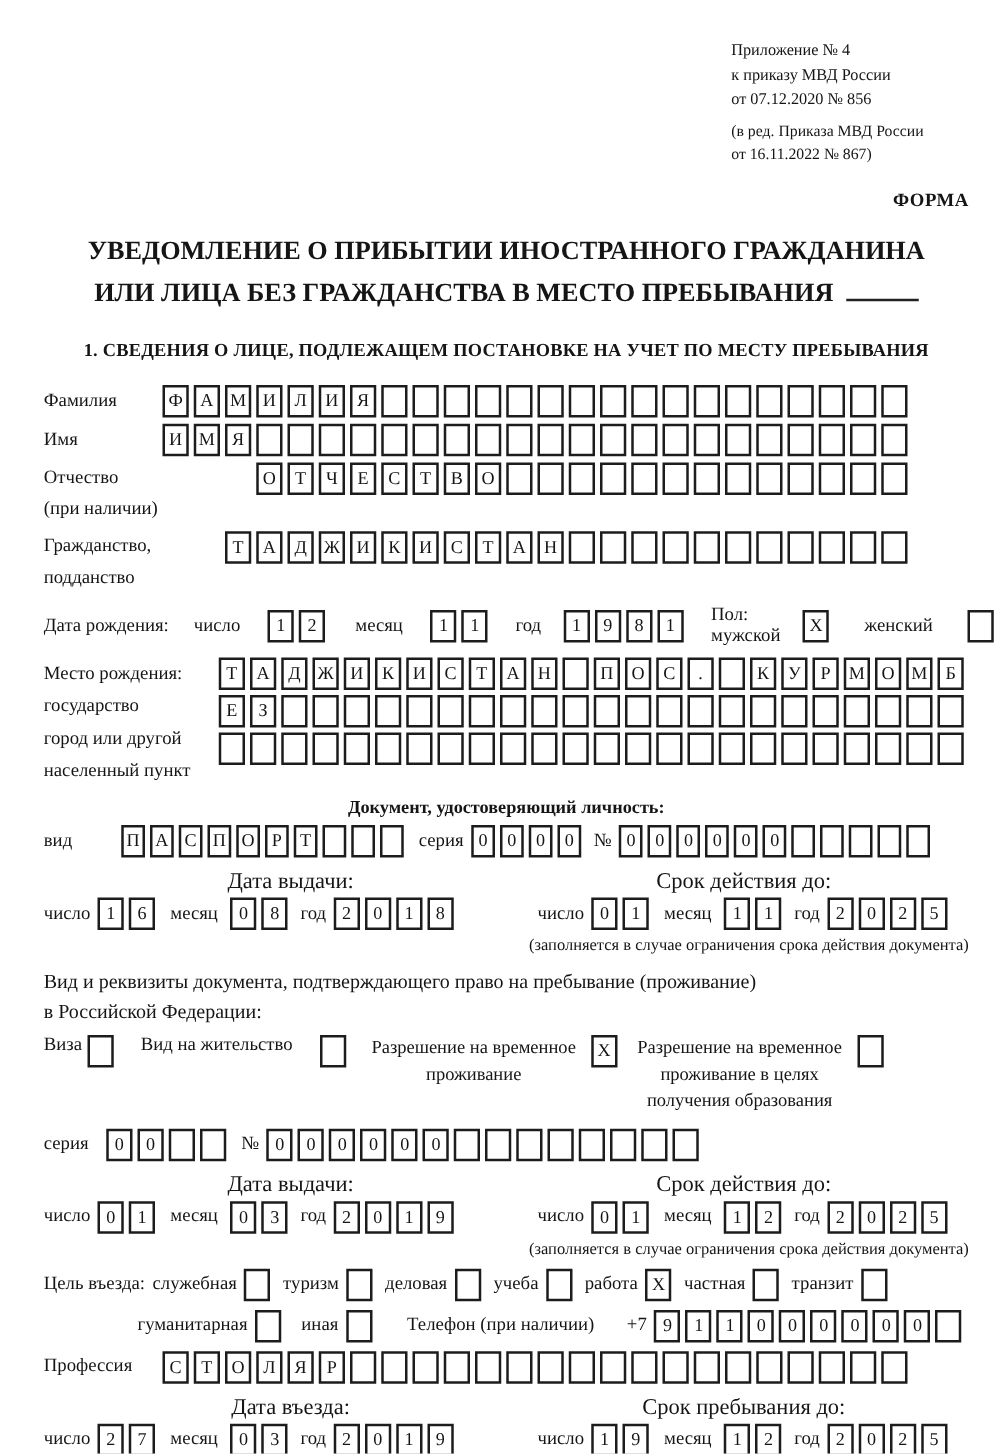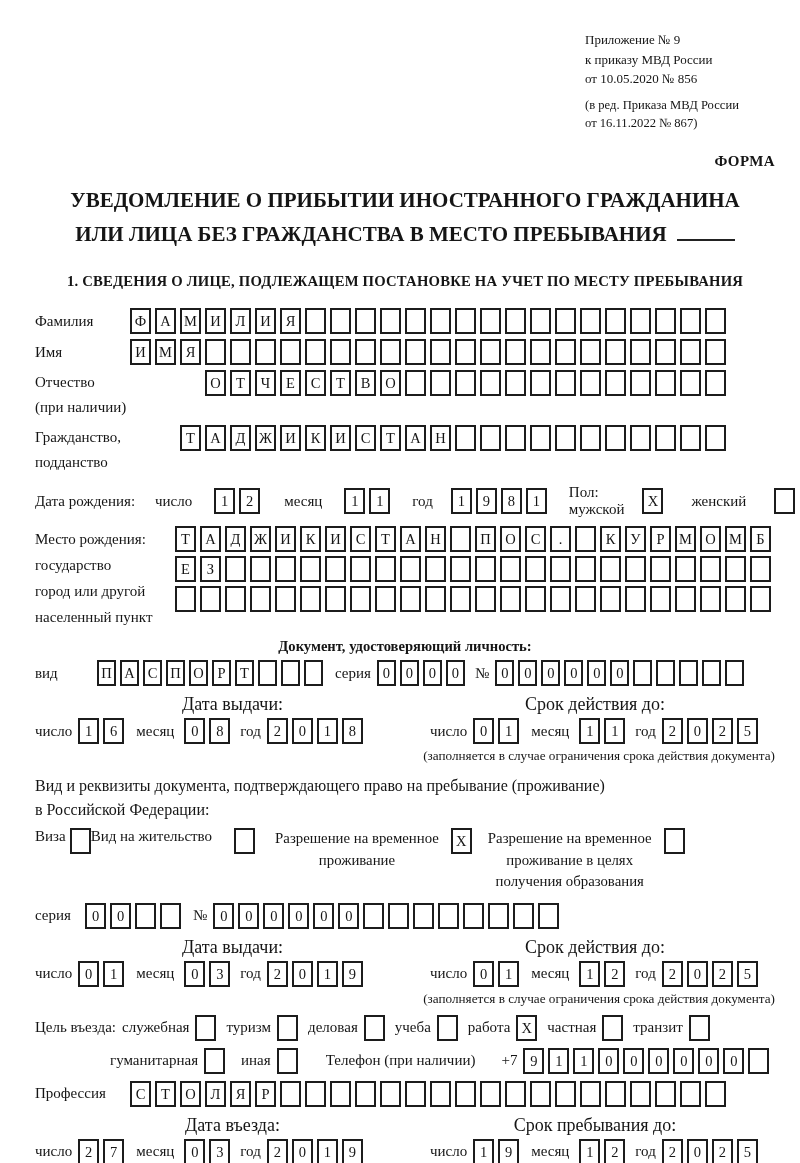--- a/index.html
+++ b/index.html
@@ -44,23 +44,23 @@
   .optcenter{text-align:center;line-height:1.45;flex:none;font-size:14.8px;}
   .purpose .cell{margin-left:6px;margin-right:10px;}
 </style>
 </head>
 <body>
 
 <div class="page">
 <div class="content">
 
   <div class="appendix">
-    <div>Приложение № 9</div>
+    <div>Приложение № 4</div>
     <div>к приказу МВД России</div>
-    <div>от 10.05.2020 № 856</div>
+    <div>от 07.12.2020 № 856</div>
     <div class="edition">
       <div>(в ред. Приказа МВД России</div>
       <div>от 16.11.2022 № 867)</div>
     </div>
   </div>
 
   <div class="forma">ФОРМА</div>
 
   <div class="title">
     <div>УВЕДОМЛЕНИЕ О ПРИБЫТИИ ИНОСТРАННОГО ГРАЖДАНИНА</div>
@@ -390,21 +390,21 @@
   <div class="note-r">(заполняется в случае ограничения срока действия документа)</div>
 
   <div class="para">
     <div>Вид и реквизиты документа, подтверждающего право на пребывание (проживание)</div>
     <div>в Российской Федерации:</div>
   </div>
 
   <div class="row options">
     <span class="optlbl">Виза</span>
     <span class="cell checkbox" style="margin-left:4px;"></span>
-    <span class="optlbl" style="">Вид на жительство</span>
+    <span class="optlbl" style="margin-left:22px;">Вид на жительство</span>
     <span class="cell checkbox" style="margin-left:22px;"></span>
     <span class="optcenter" style="margin-left:20px;">
       <div>Разрешение на временное</div>
       <div>проживание</div>
     </span>
     <span class="cell checkbox" style="margin-left:12px;">X</span>
     <span class="optcenter" style="margin-left:16px;">
       <div>Разрешение на временное</div>
       <div>проживание в целях</div>
       <div>получения образования</div>

